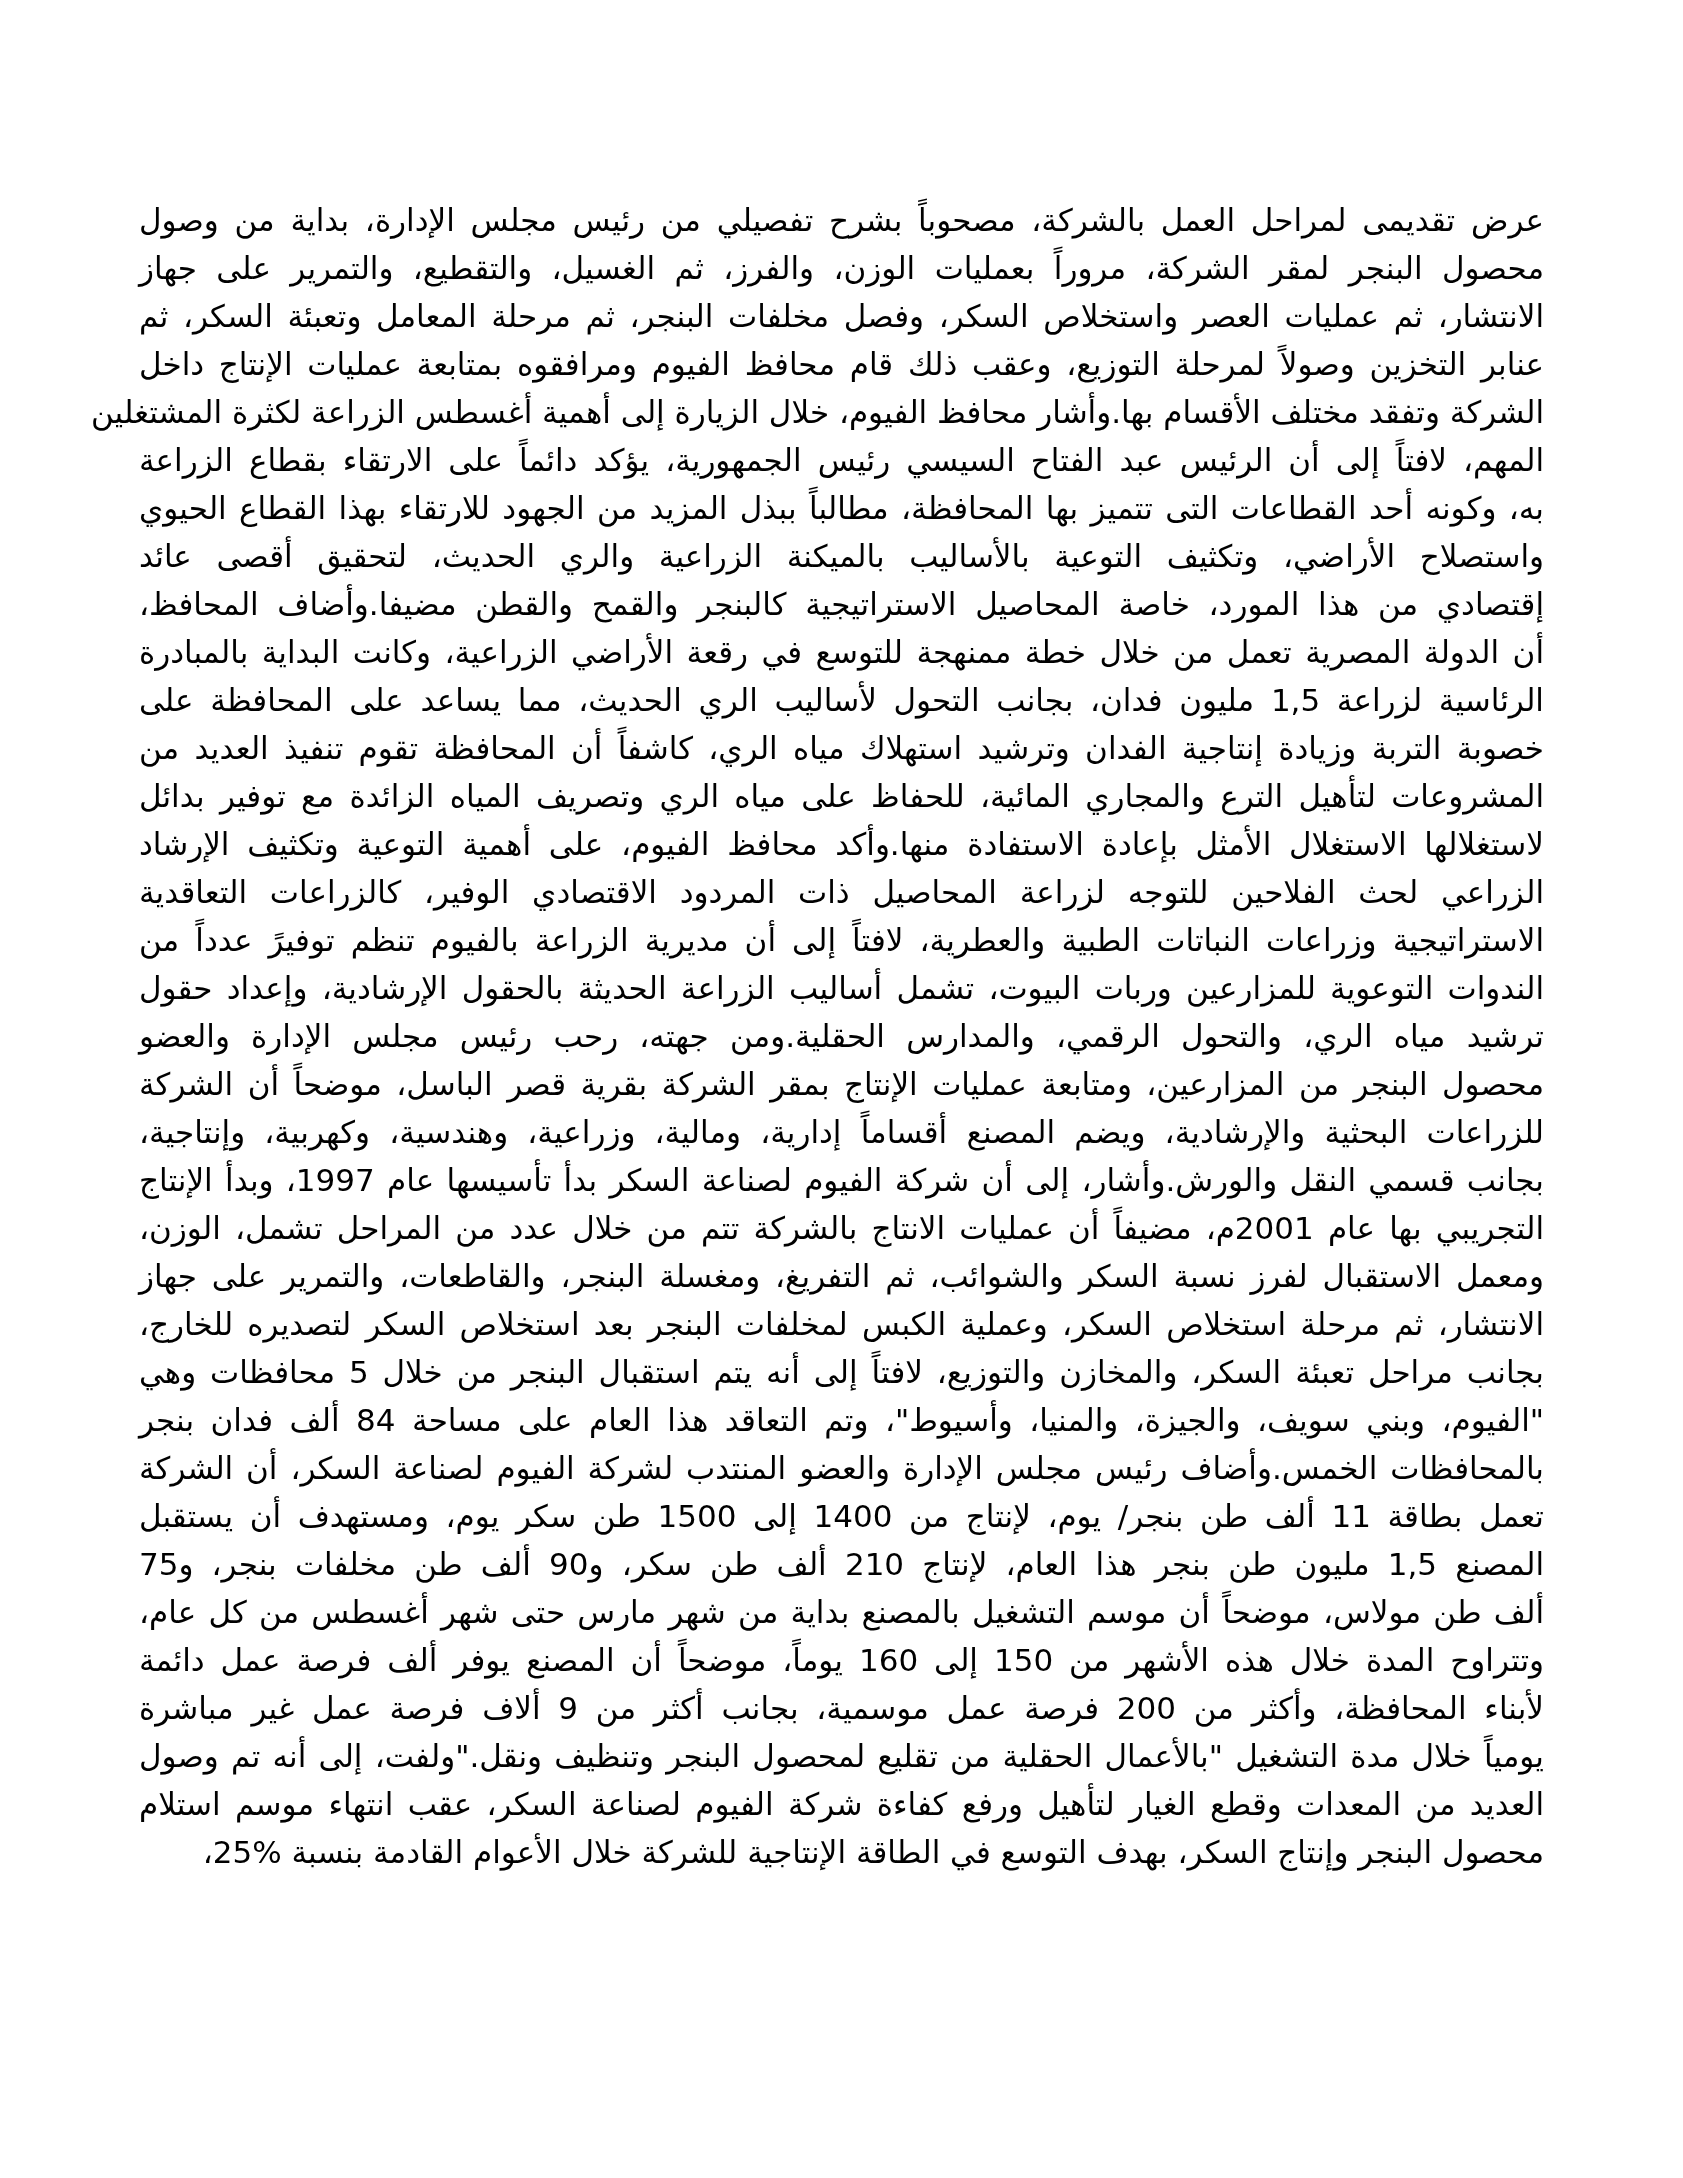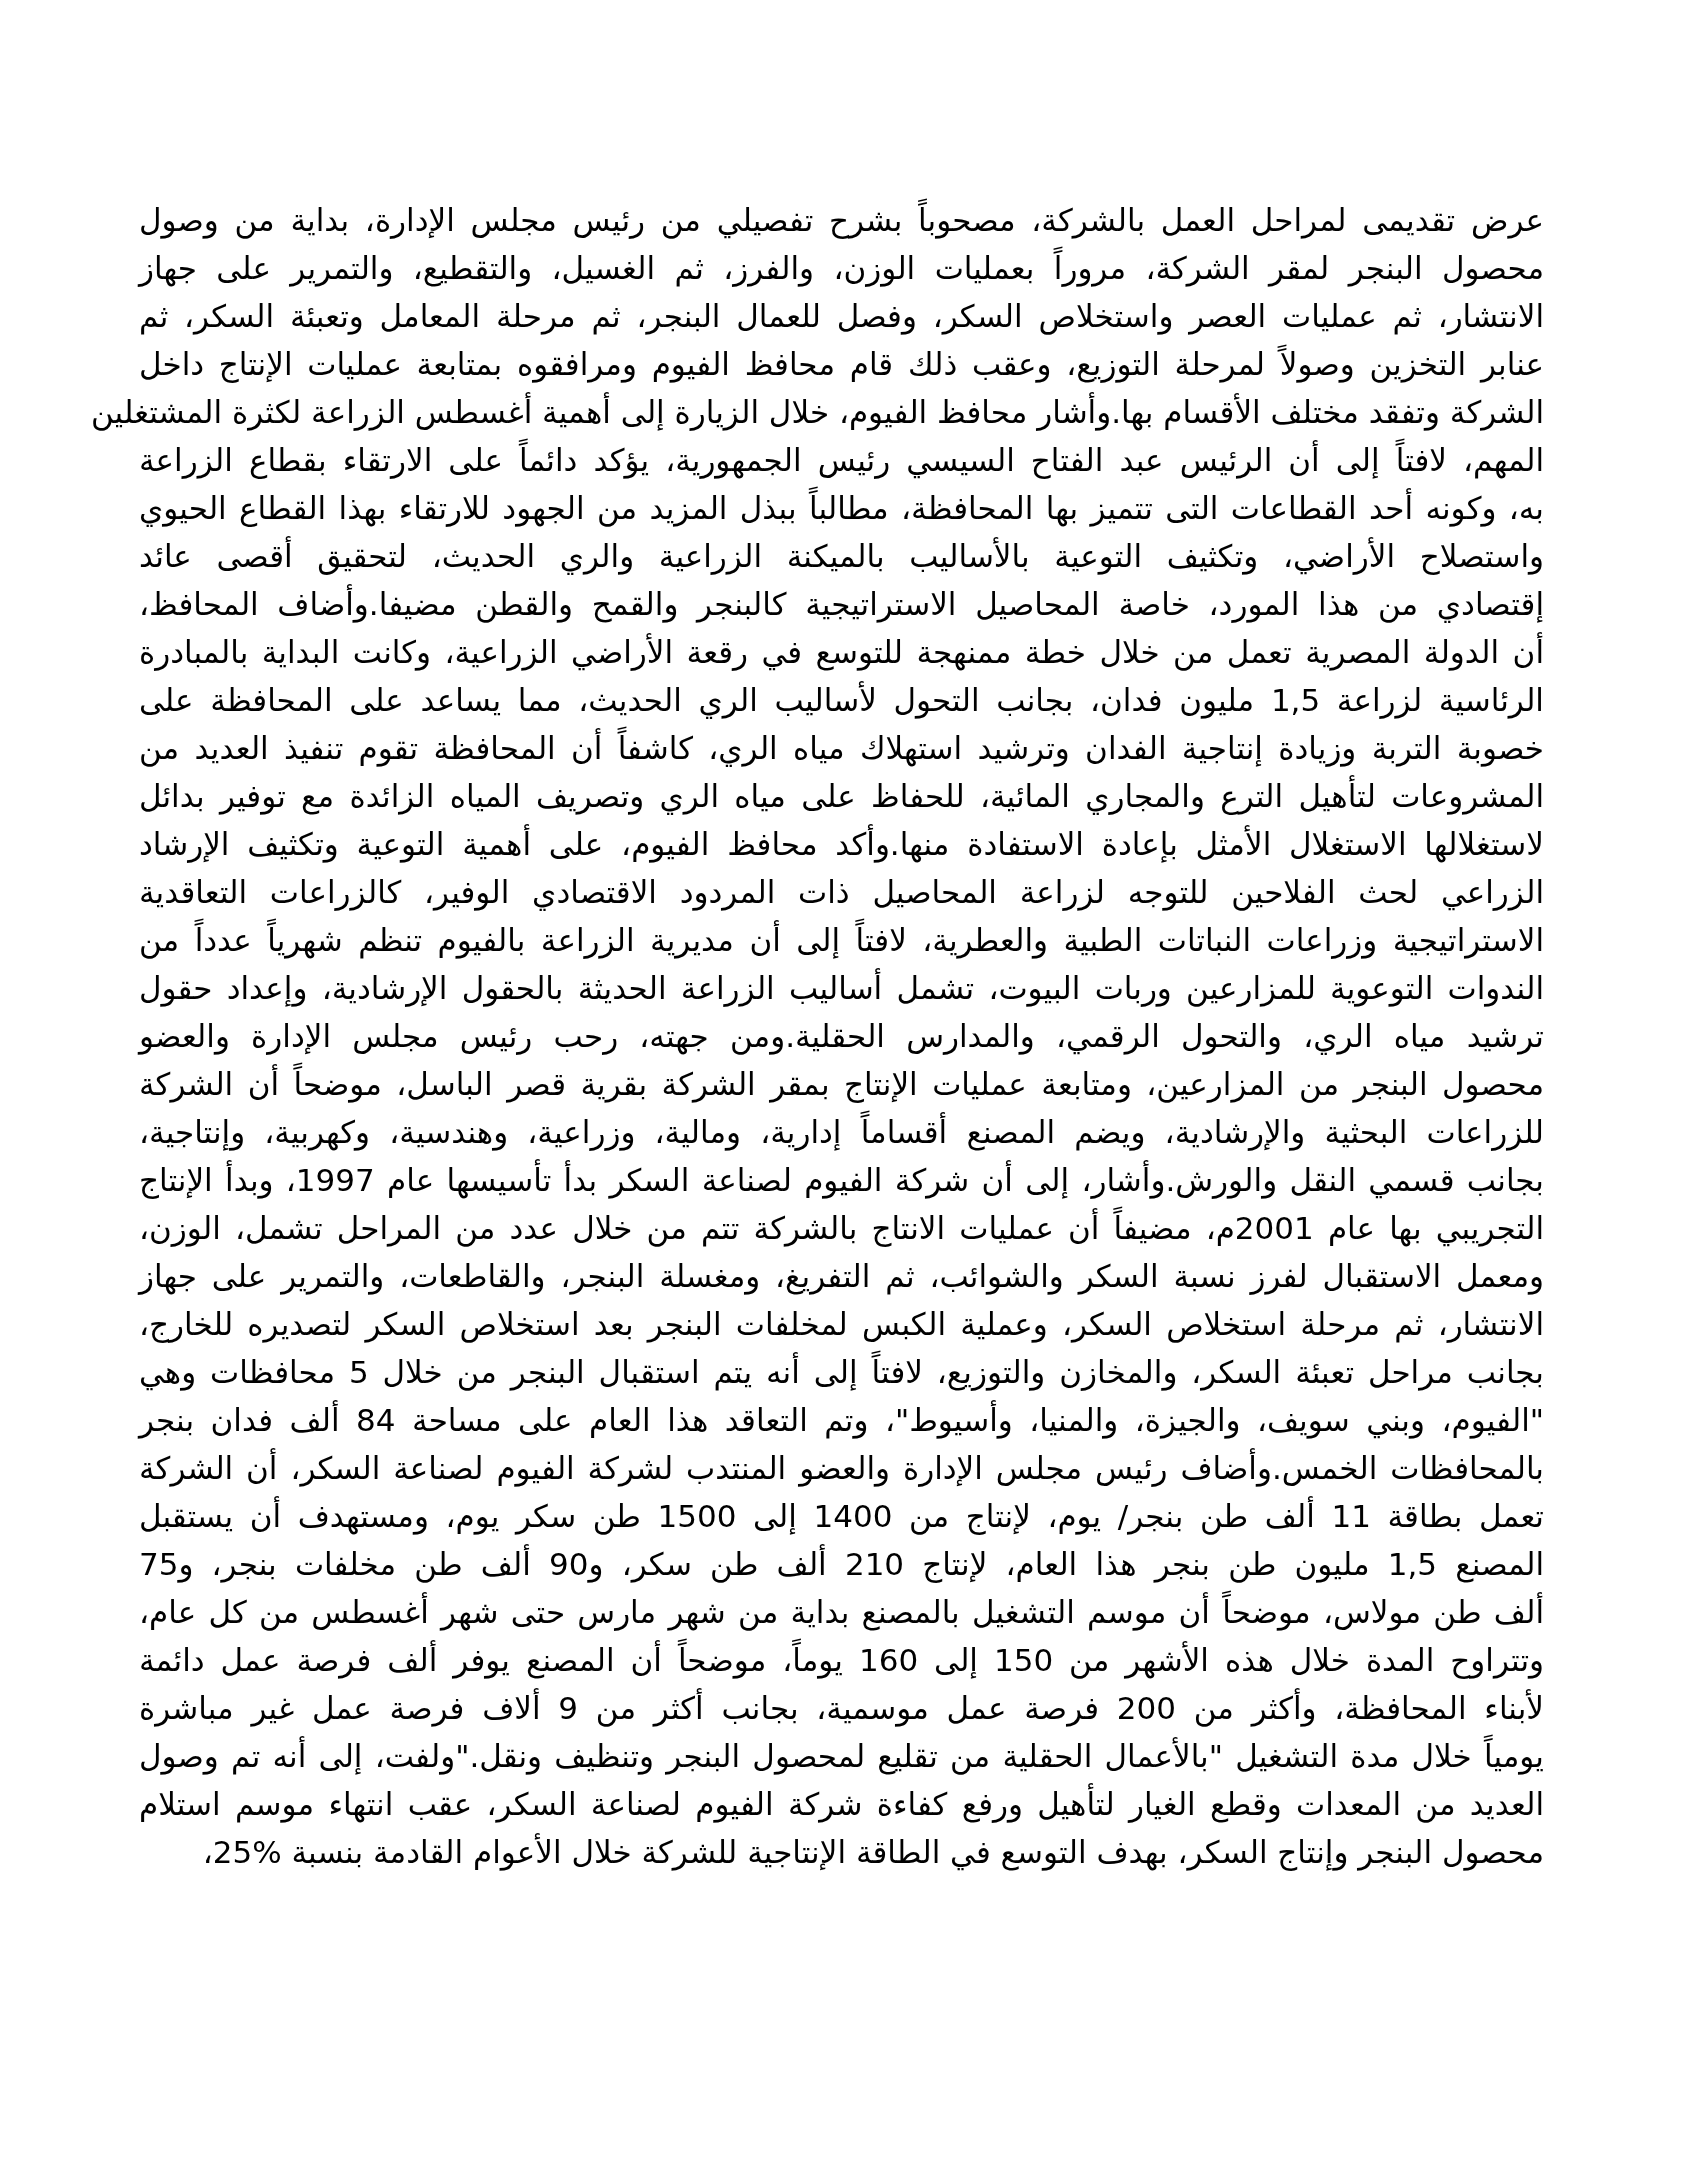--- a/index.html
+++ b/index.html
@@ -43,34 +43,34 @@
       text-align-last: auto;
     }
   </style>
 </head>
 <body>
 
 <div class="page">
   <div class="text-block" id="text-block" dir="rtl">
       <div class="line">عرض تقديمى لمراحل العمل بالشركة، مصحوباً بشرح تفصيلي من رئيس مجلس الإدارة، بداية من وصول</div>
       <div class="line">محصول البنجر لمقر الشركة، مروراً بعمليات الوزن، والفرز، ثم الغسيل، والتقطيع، والتمرير على جهاز</div>
-      <div class="line">الانتشار، ثم عمليات العصر واستخلاص السكر، وفصل للعمال البنجر، ثم مرحلة المعامل وتعبئة السكر، ثم</div>
+      <div class="line">الانتشار، ثم عمليات العصر واستخلاص السكر، وفصل مخلفات البنجر، ثم مرحلة المعامل وتعبئة السكر، ثم</div>
       <div class="line">عنابر التخزين وصولاً لمرحلة التوزيع، وعقب ذلك قام محافظ الفيوم ومرافقوه بمتابعة عمليات الإنتاج داخل</div>
       <div class="line">الشركة وتفقد مختلف الأقسام بها.وأشار محافظ الفيوم، خلال الزيارة إلى أهمية أغسطس الزراعة لكثرة المشتغلين</div>
       <div class="line">المهم، لافتاً إلى أن الرئيس عبد الفتاح السيسي رئيس الجمهورية، يؤكد دائماً على الارتقاء بقطاع الزراعة</div>
       <div class="line">به، وكونه أحد القطاعات التى تتميز بها المحافظة، مطالباً ببذل المزيد من الجهود للارتقاء بهذا القطاع الحيوي</div>
       <div class="line">واستصلاح الأراضي، وتكثيف التوعية بالأساليب بالميكنة الزراعية والري الحديث، لتحقيق أقصى عائد</div>
       <div class="line">إقتصادي من هذا المورد، خاصة المحاصيل الاستراتيجية كالبنجر والقمح والقطن مضيفا.وأضاف المحافظ،</div>
       <div class="line">أن الدولة المصرية تعمل من خلال خطة ممنهجة للتوسع في رقعة الأراضي الزراعية، وكانت البداية بالمبادرة</div>
       <div class="line">الرئاسية لزراعة 1,5 مليون فدان، بجانب التحول لأساليب الري الحديث، مما يساعد على المحافظة على</div>
       <div class="line">خصوبة التربة وزيادة إنتاجية الفدان وترشيد استهلاك مياه الري، كاشفاً أن المحافظة تقوم تنفيذ العديد من</div>
       <div class="line">المشروعات لتأهيل الترع والمجاري المائية، للحفاظ على مياه الري وتصريف المياه الزائدة مع توفير بدائل</div>
       <div class="line">لاستغلالها الاستغلال الأمثل بإعادة الاستفادة منها.وأكد محافظ الفيوم، على أهمية التوعية وتكثيف الإرشاد</div>
       <div class="line">الزراعي لحث الفلاحين للتوجه لزراعة المحاصيل ذات المردود الاقتصادي الوفير، كالزراعات التعاقدية</div>
-      <div class="line">الاستراتيجية وزراعات النباتات الطبية والعطرية، لافتاً إلى أن مديرية الزراعة بالفيوم تنظم شهرياً عدداً من</div>
+      <div class="line">الاستراتيجية وزراعات النباتات الطبية والعطرية، لافتاً إلى أن مديرية الزراعة بالفيوم تنظم توفيرً عدداً من</div>
       <div class="line">الندوات التوعوية للمزارعين وربات البيوت، تشمل أساليب الزراعة الحديثة بالحقول الإرشادية، وإعداد حقول</div>
       <div class="line">ترشيد مياه الري، والتحول الرقمي، والمدارس الحقلية.ومن جهته، رحب رئيس مجلس الإدارة والعضو</div>
       <div class="line">محصول البنجر من المزارعين، ومتابعة عمليات الإنتاج بمقر الشركة بقرية قصر الباسل، موضحاً أن الشركة</div>
       <div class="line">للزراعات البحثية والإرشادية، ويضم المصنع أقساماً إدارية، ومالية، وزراعية، وهندسية، وكهربية، وإنتاجية،</div>
       <div class="line">بجانب قسمي النقل والورش.وأشار، إلى أن شركة الفيوم لصناعة السكر بدأ تأسيسها عام 1997، وبدأ الإنتاج</div>
       <div class="line">التجريبي بها عام 2001م، مضيفاً أن عمليات الانتاج بالشركة تتم من خلال عدد من المراحل تشمل، الوزن،</div>
       <div class="line">ومعمل الاستقبال لفرز نسبة السكر والشوائب، ثم التفريغ، ومغسلة البنجر، والقاطعات، والتمرير على جهاز</div>
       <div class="line">الانتشار، ثم مرحلة استخلاص السكر، وعملية الكبس لمخلفات البنجر بعد استخلاص السكر لتصديره للخارج،</div>
       <div class="line">بجانب مراحل تعبئة السكر، والمخازن والتوزيع، لافتاً إلى أنه يتم استقبال البنجر من خلال 5 محافظات وهي</div>
       <div class="line">"الفيوم، وبني سويف، والجيزة، والمنيا، وأسيوط"، وتم التعاقد هذا العام على مساحة 84 ألف فدان بنجر</div>

